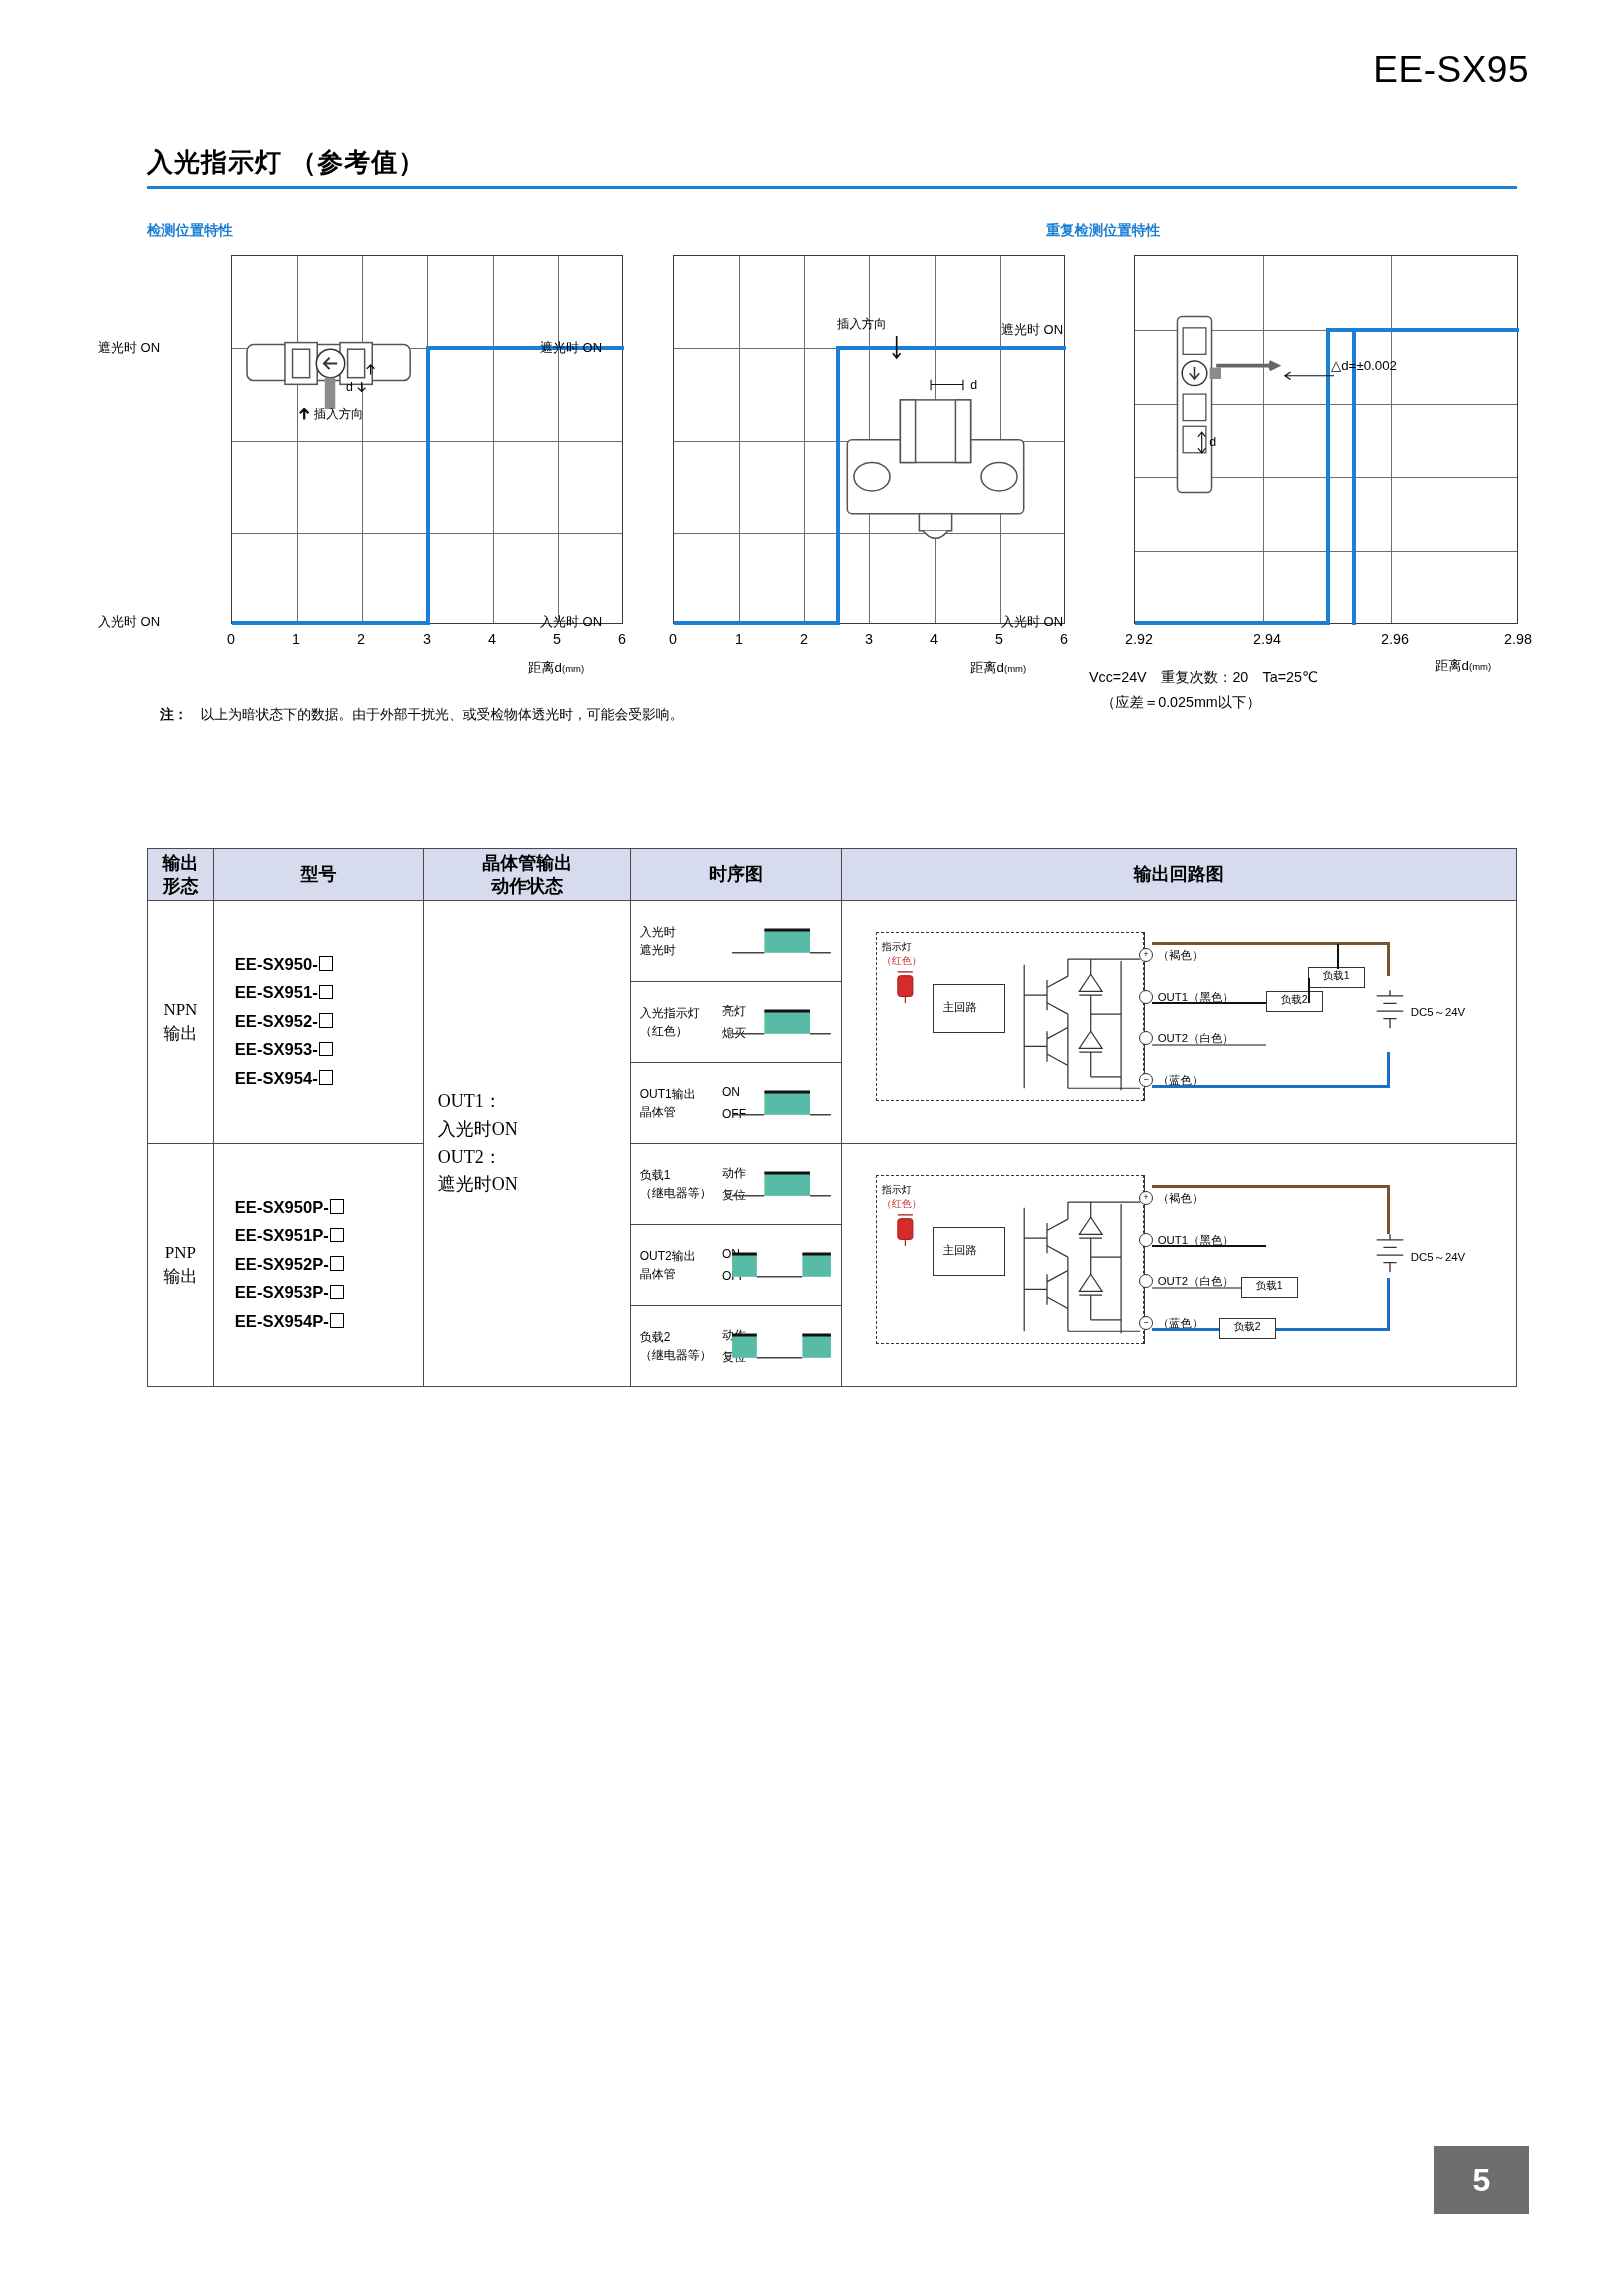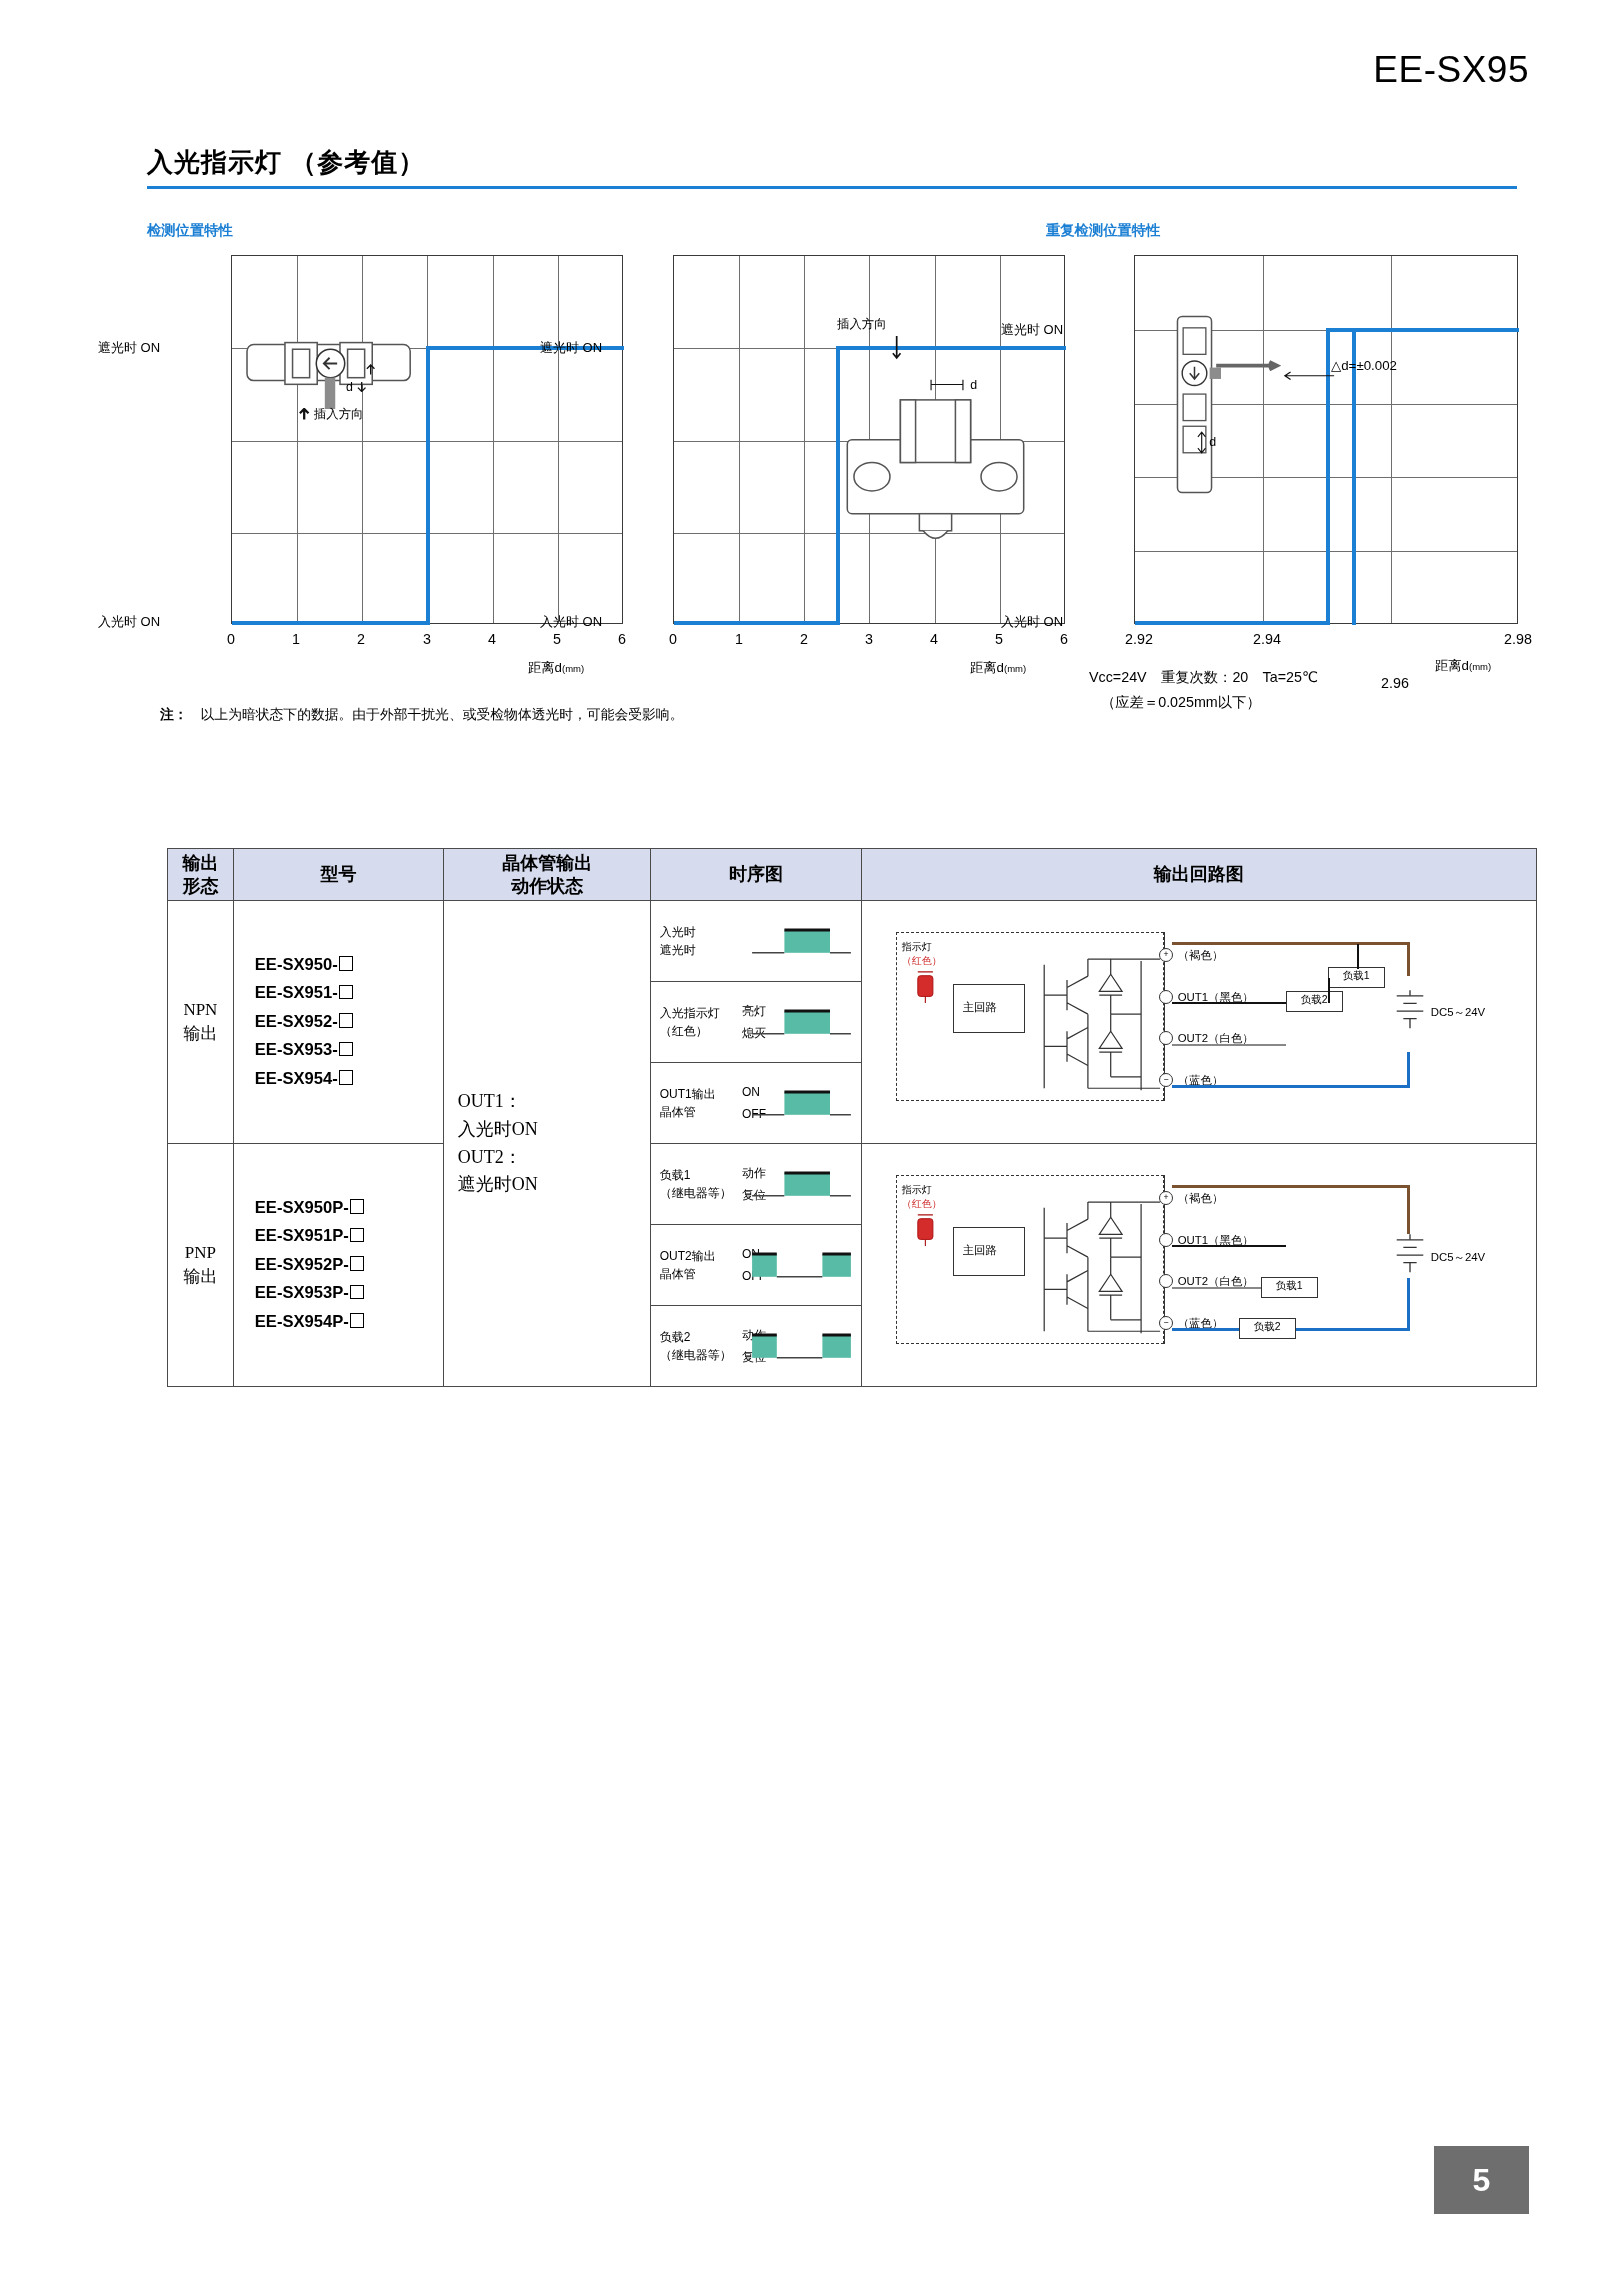--- a/index.html
+++ b/index.html
@@ -207,21 +207,21 @@
       <div class="gl glh" style="top:295px;"></div>
       <div class="curve ch" style="left:0;top:365px;width:195px;"></div>
       <div class="curve cv" style="left:191px;top:73px;height:296px;"></div>
       <div class="curve cv" style="left:217px;top:73px;height:296px;"></div>
       <div class="curve ch" style="left:191px;top:72px;width:193px;"></div>
     </div>
     <div class="ylab" style="left:1001px;top:321px;width:126px;">遮光时 ON</div>
     <div class="ylab" style="left:1001px;top:613px;width:126px;">入光时 ON</div>
     <div class="xtick" style="left:1115px;top:631px;width:48px;">2.92</div>
     <div class="xtick" style="left:1243px;top:631px;width:48px;">2.94</div>
-    <div class="xtick" style="left:1371px;top:631px;width:48px;margin-top:44px;">2.96</div>
+    <div class="xtick" style="left:1371px;top:631px;width:48px;">2.96</div>
     <div class="xtick" style="left:1494px;top:631px;width:48px;">2.98</div>
     <div class="xaxis-title" style="left:1435px;top:657px;">
       <span>距离d</span><span class="u">(mm)</span>
     </div>
 
     <svg class="sensor-a" style="left:1168px;top:314px;" width="53" height="181" viewBox="0 0 56 190">
       <rect x="10" y="2" width="36" height="186" rx="5" fill="#fff" stroke="#555" stroke-width="1.6"></rect>
       <rect x="16" y="14" width="24" height="28" fill="#fff" stroke="#555" stroke-width="1.4"></rect>
       <circle cx="28" cy="62" r="13" fill="#fff" stroke="#333" stroke-width="1.5"></circle>
       <path d="M28 55 L28 68 M23 62 L28 68 L33 62" stroke="#333" stroke-width="1.6" fill="none"></path>
@@ -249,21 +249,21 @@
     <div class="cond" style="left:1089px;top:666px;">Vcc=24V　重复次数：20　Ta=25℃</div>
     <div class="cond" style="left:1101px;top:691px;">（应差＝0.025mm以下）</div>
   </div>
 
   <div class="note" style="left:160px;top:706px;">
     <b>注：</b>
     <span style="margin-left:9.5px">以上为暗状态下的数据。由于外部干扰光、或受检物体透光时，可能会受影响。</span>
   </div>
 
 
-  <table class="io" style="left:147px;top:848px;width:1370px;margin-left:20px;">
+  <table class="io" style="left:147px;top:848px;width:1370px;">
     <thead>
       <tr>
         <th class="c-form" style="font-family:'Liberation Sans',sans-serif;">
           <div>输出</div>
           <div>形态</div>
         </th>
         <th class="c-model" style="text-align:center;padding-left:0 !important;">型号</th>
         <th class="c-state" style="text-align:center;padding-left:0 !important;font-family:'Liberation Sans',sans-serif;">
           <div>晶体管输出</div>
           <div>动作状态</div>

